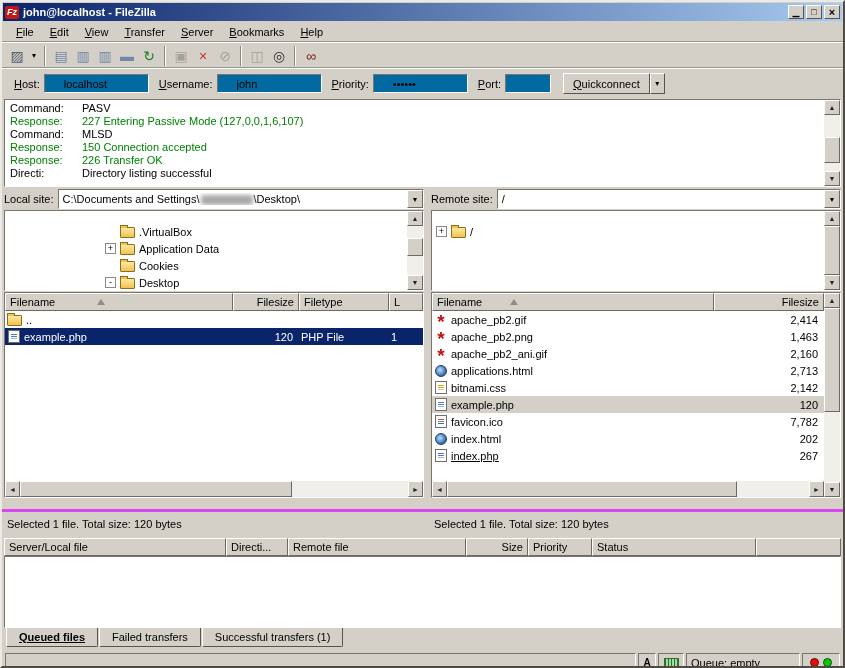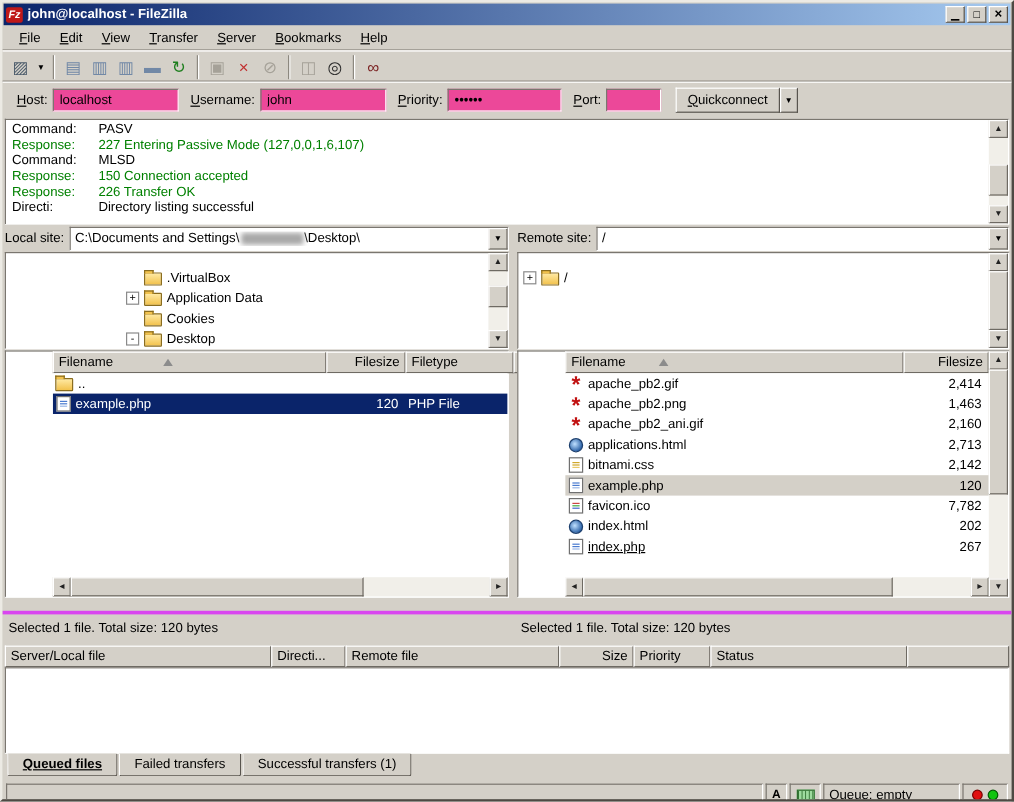--- a/index.html
+++ b/index.html
@@ -30,22 +30,22 @@
   .tb-arrow { width:12px; height:22px; display:flex; align-items:center; justify-content:center; font-size:8px; }
   .tb-sep { width:2px; height:20px; border-left:1px solid #8c887f; border-right:1px solid #fff; margin:0 4px; }
   .g-steel{color:#4A5A6A}.g-panel{color:#7188A6}.g-green{color:#1F7F1F}.g-dim{color:#A5A198}
   .g-red{color:#C13030}.g-dark{color:#2F2F2F}.g-dred{color:#7A2020}
 
   
   .quickbar { height:30px; flex:none; display:flex; align-items:center; padding:0 6px; gap:4px;
               border-top:1px solid #fff; box-shadow:0 -1px 0 #9a968e; }
   .qc-label { display:inline-block; margin-left:6px; }
   .qc-label::first-letter { text-decoration:underline; }
-  .qc-input { height:19px; background:#ec4899; border:1px solid; border-color:#7a766f #fff #fff #7a766f;
-              font:11px "Liberation Sans",sans-serif; padding:1px 5px; }
+  .qc-input { height:19px; background:#0369a1; border:1px solid; border-color:#7a766f #fff #fff #7a766f;
+              font:11px "Liberation Sans",sans-serif; padding:1px 19px; }
   .w105{width:105px}.w95{width:95px}.w46{width:46px}
   .qc-btn-wrap { display:flex; margin-left:8px; }
   .qc-button { height:21px; padding:0 9px; background:#D4D0C8; border:1px solid; border-color:#fff #58544E #58544E #fff;
                font:11px "Liberation Sans",sans-serif; display:flex; align-items:center; }
   .qc-button span { display:inline-block; }
   .qc-button span::first-letter { text-decoration:underline; }
   .qc-drop { width:15px; height:21px; background:#D4D0C8; border:1px solid; border-color:#fff #58544E #58544E #fff;
              font-size:8px; display:flex; align-items:center; justify-content:center; }
   .vscroll { width:16px; flex:none; background:#F1EFE9; display:flex; flex-direction:column; }
   .hscroll { height:16px; flex:none; background:#F1EFE9; display:flex; }
@@ -92,21 +92,21 @@
   .expander.none { visibility:hidden; }
 
   .icon-folder { position:relative; width:15px; height:11px; flex:none; margin:2px 4px 0 0;
                  background:linear-gradient(#FFE9A2,#F2C24D); border:1px solid #8A6D1F; border-radius:1px; }
   .icon-folder::before { content:""; position:absolute; top:-3px; left:-1px; width:6px; height:2px;
                  background:#F2C24D; border:1px solid #8A6D1F; border-bottom:none; }
 
   
   .lists { height:206px; }
   .filelist { background:#fff; border:1px solid; border-color:#7a766f #fff #fff #7a766f; flex:1; display:flex; min-width:0; }
-  .fl-main { flex:1; display:flex; flex-direction:column; min-width:0;margin-left:39px; }
+  .fl-main { flex:1; display:flex; flex-direction:column; min-width:0; }
   .fl-header { height:18px; flex:none; display:flex; background:#D4D0C8; }
   .col-hdr { height:18px; background:#D4D0C8; border:1px solid; border-color:#fff #6E6A63 #6E6A63 #fff;
              padding:0 4px; display:flex; align-items:center; overflow:hidden; white-space:nowrap; flex:none; }
   .col-hdr.fill { flex:1; }
   .col-hdr.num { justify-content:flex-end; }
   .sort-asc { width:0; height:0; border-left:4px solid transparent; border-right:4px solid transparent;
               border-bottom:6px solid #8C8C8C; margin-left:42px; }
   .sort-asc.near { margin-left:28px; }
   .fl-rows { flex:1; background:#fff; overflow:hidden; }
   .fl-row { height:17px; display:flex; align-items:center; white-space:nowrap; }

